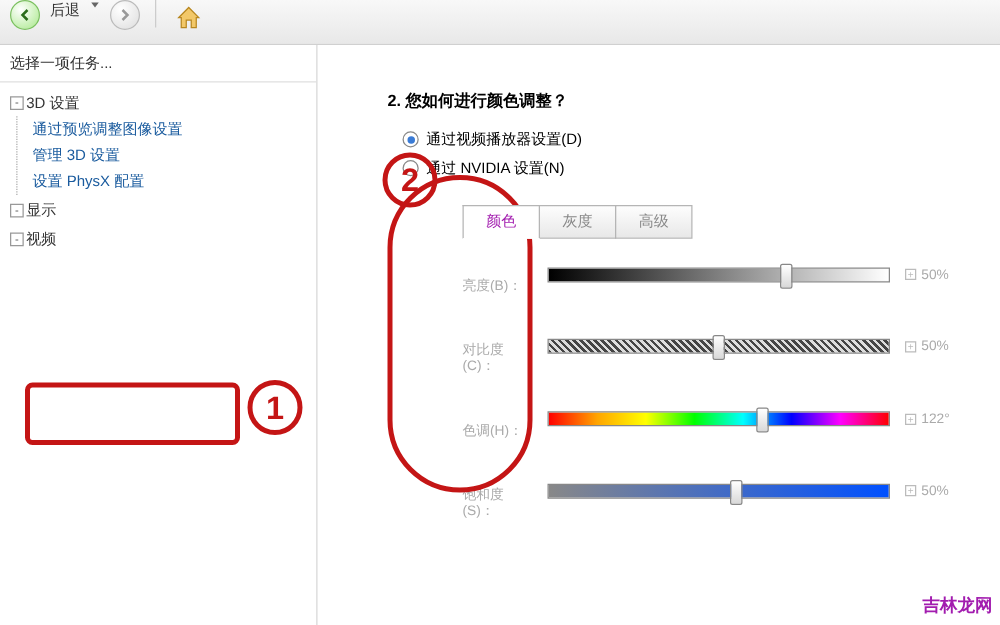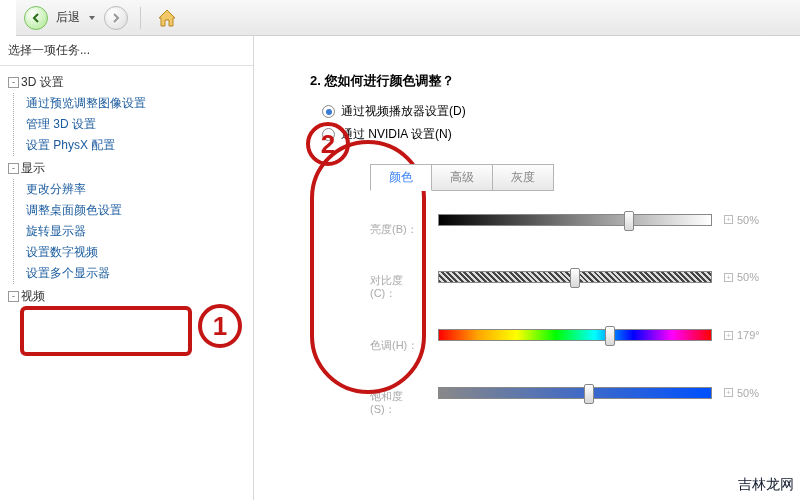--- a/index.html
+++ b/index.html
@@ -1,18 +1,18 @@
 <!DOCTYPE html>
 <html><head>
   <meta charset="utf-8">
   <style>
     * { margin: 0; padding: 0; box-sizing: border-box; font-family: "Microsoft YaHei", Tahoma, sans-serif; }
     body { width: 800px; height: 500px; overflow: hidden; background: #fff; }
     
-    .toolbar { height: 36px; background: linear-gradient(#f8f8f8,#e8e8e8); border-bottom: 1px solid #d0d0d0; display: flex; align-items: center; padding: 0 8px; gap: 8px; margin-left: 16px; }
+    .toolbar { height: 36px; background: linear-gradient(#f8f8f8,#e8e8e8); border-bottom: 1px solid #d0d0d0; display: flex; padding: 0 8px; gap: 8px; }
     .nav-btn { width: 24px; height: 24px; border-radius: 50%; background: radial-gradient(circle at 35% 30%, #fff, #a8e88a); border: 1px solid #7bc060; display: flex; align-items: center; justify-content: center; }
     .nav-btn.disabled { background: radial-gradient(circle at 35% 30%, #fff, #ddd); border-color:#bbb; }
     .nav-btn svg { width: 10px; height: 10px; }
     .back-label { font-size: 12px; color: #333; }
     .sep { width:1px; height:22px; background:#ccc; margin:0 4px;}
     .home-btn { width:28px; height:28px; display:flex; align-items:center; justify-content:center;}
     .home-btn svg { width:24px; height:24px; }
     
     .main { display: flex; height: calc(100% - 36px); }
     .sidebar { width: 254px; border-right: 1px solid #d8d8d8; display:flex; flex-direction:column;}
@@ -27,42 +27,42 @@
     
     .content { flex: 1; padding: 36px 20px 10px 56px; font-size: 12px; position:relative; }
     .q-line { font-weight: bold; font-size: 13px; margin-bottom: 10px; }
     .radio-row { display:flex; align-items:center; gap:6px; padding:3px 0 3px 12px; font-size:12px;text-align:center;}
     .radio { width:13px; height:13px; border-radius:50%; border:1px solid #888; display:flex; align-items:center; justify-content:center;}
     .radio.checked::after { content:""; width:6px; height:6px; border-radius:50%; background:#3a7bd5;}
     
     .tabs-section { margin-top: 18px; margin-left: 60px; }
     .tabs { display:flex; }
     .tab { padding: 4px 18px; border:1px solid #b5b5b5; background:linear-gradient(#fdfdfd,#e8e8e8); font-size:12px; margin-right:-1px; position:relative; color:#888;}
-    .tab.active { background:#fff; border-bottom-color:#fff; z-index:2; color:#3b82f6;}
+    .tab.active { background:#fff; border-bottom-color:#fff; z-index:2; color:#a21caf;}
     .tab-panel { border:0; margin-top:12px; }
     
     .slider-row { display:flex; align-items:center; gap:12px; margin-bottom:18px; }
     .slider-label-col { width:56px; font-size:11px; color:#aaa; text-align:left; line-height:1.2;margin-top:20px;}
     .slider-track { flex:1; height:12px; position:relative; border:1px solid #888; }
     .slider-thumb { position:absolute; top:-4px; width:10px; height:20px; background:linear-gradient(#fff,#d8d8d8); border:1px solid #888; border-radius:2px; transform:translateX(-50%);}
     .slider-val { width:56px; font-size:11px; color:#aaa; display:flex; align-items:center; gap:4px;}
     .plus { width:9px; height:9px; border:1px solid #bbb; font-size:8px; line-height:8px; text-align:center; color:#bbb;}
     
     .track-brightness { background:linear-gradient(to right,#000,#fff);}
     .track-contrast { background: repeating-linear-gradient(45deg,#444,#444 2px,#ddd 2px,#ddd 4px);}
     .track-hue { background:linear-gradient(to right,red,orange,yellow,lime,cyan,blue,magenta,red);}
     .track-sat { background:linear-gradient(to right,#888,#0050ff);}
     
     .ann { position:absolute; border:4px solid #c41515; pointer-events:none;}
     .ann-1box { left: 20px; top: 306px; width: 172px; height: 50px; border-radius:6px;}
     .ann-1circ { left: 198px; top: 304px; width:44px; height:44px; border-radius:50%; font: bold 26px/36px Arial; color:#c41515; text-align:center;}
     .ann-2box { left: 310px; top: 140px; width:116px; height:254px; border-radius:60px;}
     .ann-2circ { left: 306px; top: 122px; width:44px; height:44px; border-radius:50%; font: bold 26px/36px Arial; color:#c41515; text-align:center;}
     
-    .watermark { position:absolute; right:6px; bottom:6px; font-size:14px; color:#0f172a; font-weight:normal; text-shadow:0 0 2px #fff;}
+    .watermark { position:absolute; right:6px; bottom:6px; font-size:14px; color:#a21caf; font-weight:bold; text-shadow:0 0 2px #fff;}
   </style>
 </head>
 <body>
 
 <div class="toolbar">
   <div class="nav-btn">
     <svg viewBox="0 0 10 10">
         <path d="M7 1 L3 5 L7 9" stroke="#2a6b1a" stroke-width="2" fill="none"></path>
       </svg>
   </div>
@@ -96,27 +96,20 @@
             <div class="tree-item">通过预览调整图像设置</div>
             <div class="tree-item">管理 3D 设置</div>
             <div class="tree-item">设置 PhysX 配置</div>
           </div>
         </div>
         <div class="tree-group">
           <div class="tree-hdr">
             <span class="tree-toggle">-</span>
             <span>显示</span>
           </div>
-          <div class="tree-children">
-            <div class="tree-item">更改分辨率</div>
-            <div class="tree-item">调整桌面颜色设置</div>
-            <div class="tree-item">旋转显示器</div>
-            <div class="tree-item">设置数字视频</div>
-            <div class="tree-item">设置多个显示器</div>
-          </div>
         </div>
         <div class="tree-group">
           <div class="tree-hdr">
             <span class="tree-toggle">-</span>
             <span>视频</span>
           </div>
         </div>
       </div>
   </div>
 
@@ -129,22 +122,22 @@
         </div>
         <div class="radio-row">
           <span class="radio"></span>
           <span>通过 NVIDIA 设置(N)</span>
         </div>
       </div>
 
     <div class="tabs-section">
       <div class="tabs" id="tabs">
           <div class="tab active">颜色</div>
+          <div class="tab">灰度</div>
           <div class="tab">高级</div>
-          <div class="tab">灰度</div>
         </div>
       <div class="tab-panel" id="sliders">
           <div class="slider-row">
             <div class="slider-label-col">亮度(B)：</div>
             <div class="slider-track track-brightness">
               <div class="slider-thumb" style="left: 70%;"></div>
             </div>
             <div class="slider-val">
               <span class="plus">+</span>
               <span>50%</span>
@@ -160,21 +153,21 @@
               <span>50%</span>
             </div>
           </div>
           <div class="slider-row">
             <div class="slider-label-col">色调(H)：</div>
             <div class="slider-track track-hue">
               <div class="slider-thumb" style="left: 63%;"></div>
             </div>
             <div class="slider-val">
               <span class="plus">+</span>
-              <span>179°</span>
+              <span>122°</span>
             </div>
           </div>
           <div class="slider-row">
             <div class="slider-label-col">饱和度(S)：</div>
             <div class="slider-track track-sat">
               <div class="slider-thumb" style="left: 55%;"></div>
             </div>
             <div class="slider-val">
               <span class="plus">+</span>
               <span>50%</span>

